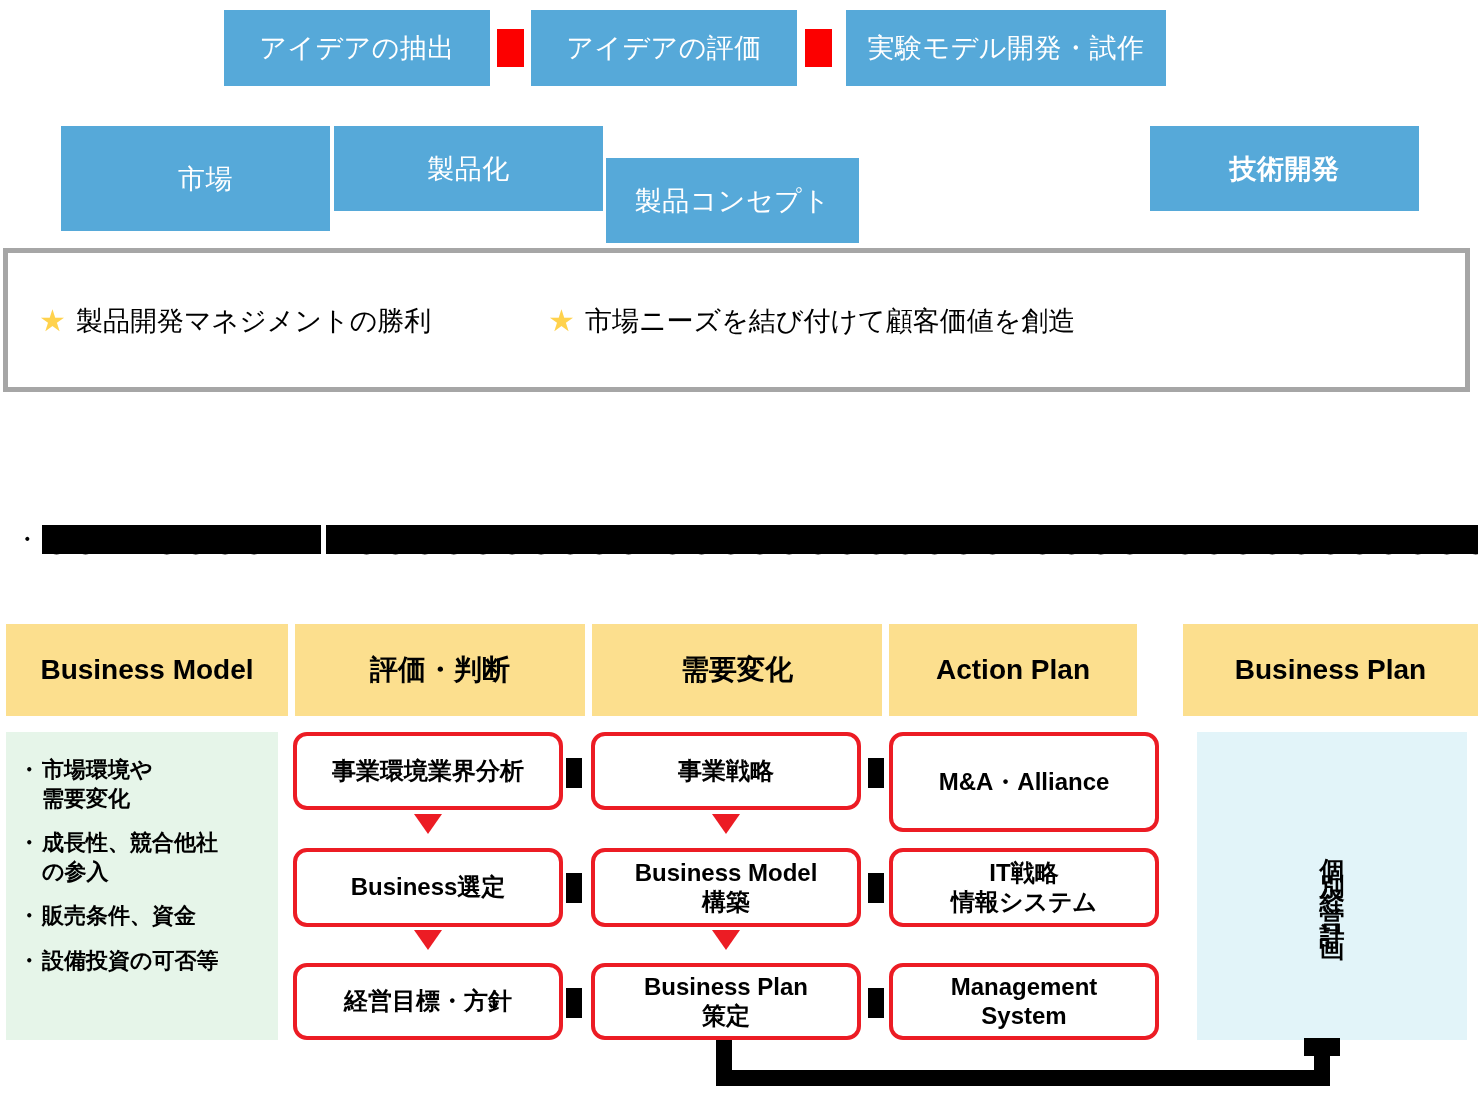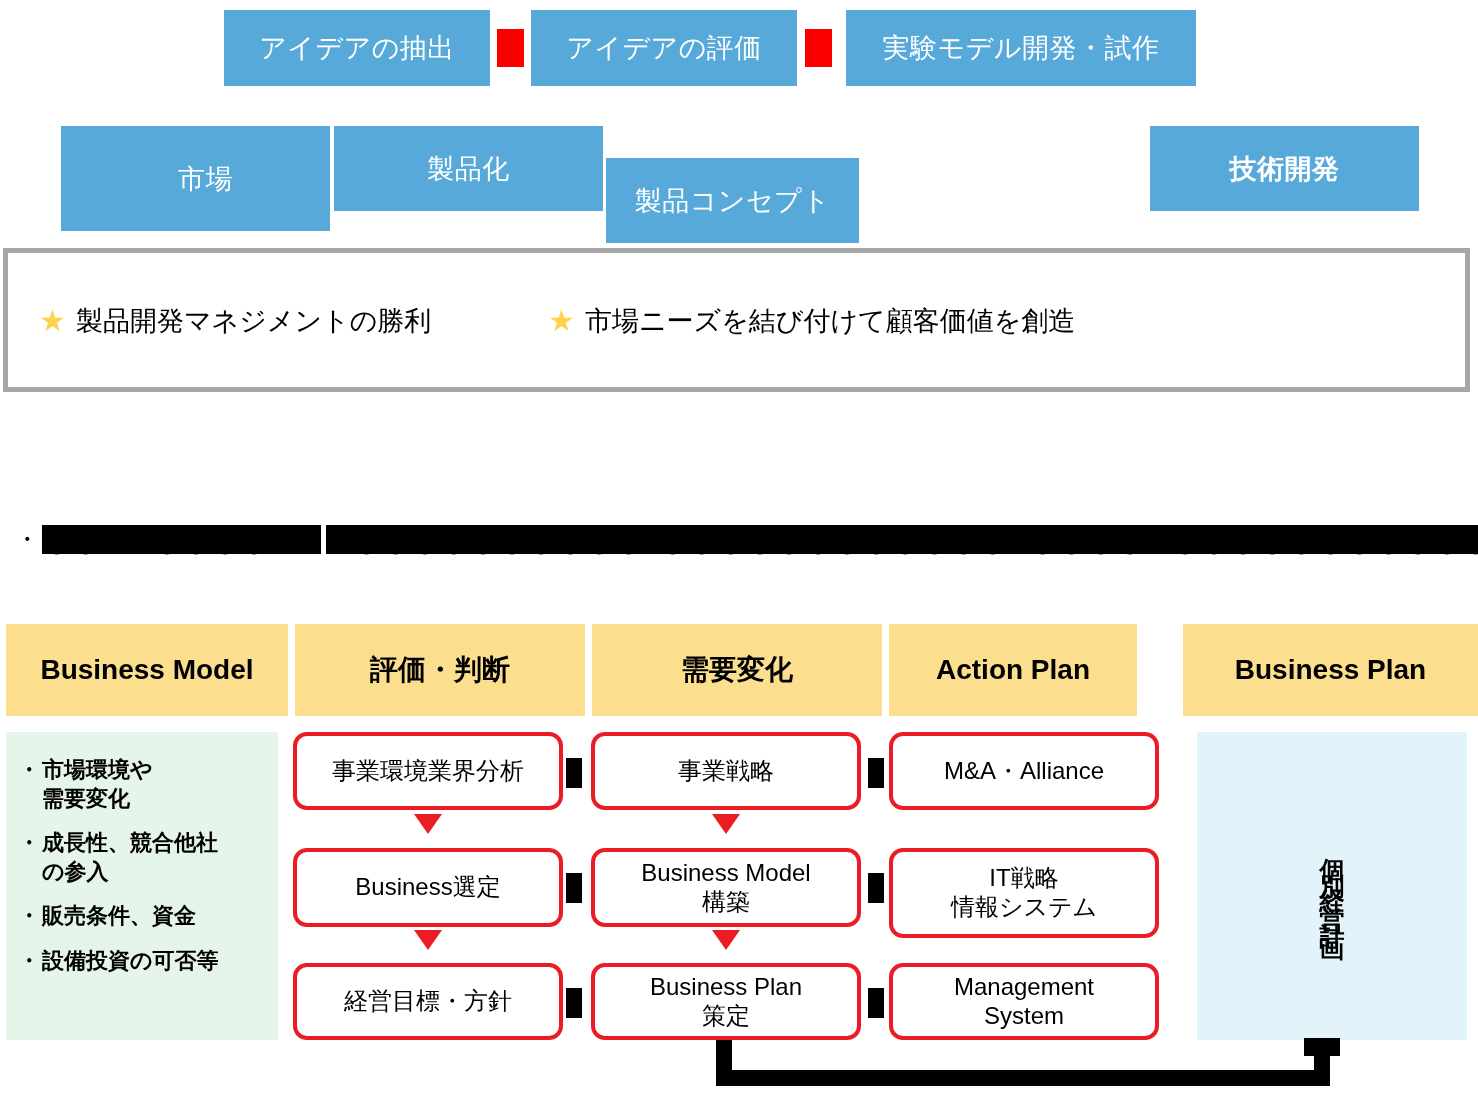--- a/index.html
+++ b/index.html
@@ -135,21 +135,21 @@
   .rbox {
     position: absolute;
     border: 4px solid #ec1c24;
     border-radius: 14px;
     background: #ffffff;
     display: flex;
     align-items: center;
     justify-content: center;
     text-align: center;
     font-size: 24px;
-    font-weight: normal;
+    font-weight: bold;
     color: #000000;
     box-sizing: border-box;
     line-height: 1.2;
     padding: 2px 6px;
   }
 
   
   .blk {
     position: absolute;
     background: #000000;
@@ -224,21 +224,21 @@
 <body>
 
 <div class="stage">
 
   <div class="blue-box" style="left:224px; top:10px; width:266px; height:76px;">アイデアの抽出</div>
   <div class="red-sq" style="left:497px; top:29px; width:27px; height:38px;"></div>
 
   <div class="blue-box" style="left:531px; top:10px; width:266px; height:76px;">アイデアの評価</div>
   <div class="red-sq" style="left:805px; top:29px; width:27px; height:38px;"></div>
 
-  <div class="blue-box" style="left:846px; top:10px; width:350px; height:76px;">実験モデル開発・試作</div>
+  <div class="blue-box" style="left:846px; top:10px; width:320px; height:76px;">実験モデル開発・試作</div>
 
   <div class="blue-box" style="left:61px; top:126px; width:269px; height:105px;padding-left:20px;">市場</div>
   <div class="blue-box" style="left:334px; top:126px; width:269px; height:85px;">製品化</div>
   <div class="blue-box" style="left:606px; top:126px; width:253px; height:85px;margin-top:32px;">製品コンセプト</div>
   <div class="blue-box" style="left:1150px; top:126px; width:269px; height:85px;font-weight:bold;">技術開発</div>
 
   <div class="gray-panel">
     <div class="star-line" style="left:31px; top:50px;">
       <span class="star">★</span>
       <span>製品開発マネジメントの勝利</span>
@@ -332,25 +332,25 @@
   <div class="blk" style="left:868px; top:873px; width:16px; height:30px;"></div>
 
   <div class="rbox" style="left:591px; top:963px; width:270px; height:77px;">
     <span>
       <span>Business Plan</span><br>
       <span>策定</span>
     </span>
   </div>
   <div class="blk" style="left:868px; top:988px; width:16px; height:30px;"></div>
 
-  <div class="rbox" style="left:889px; top:732px; width:270px; height:78px;">
+  <div class="rbox" style="left:889px; top:732px; width:270px; height:100px;">
     <span>M&amp;A・Alliance</span>
   </div>
 
-  <div class="rbox" style="left:889px; top:848px; width:270px; height:90px;">
+  <div class="rbox" style="left:889px; top:848px; width:270px; height:79px;">
     <span>
       <span>IT戦略</span><br>
       <span>情報システム</span>
     </span>
   </div>
 
   <div class="rbox" style="left:889px; top:963px; width:270px; height:77px;">
     <span>
       <span>Management</span><br>
       <span>System</span>

